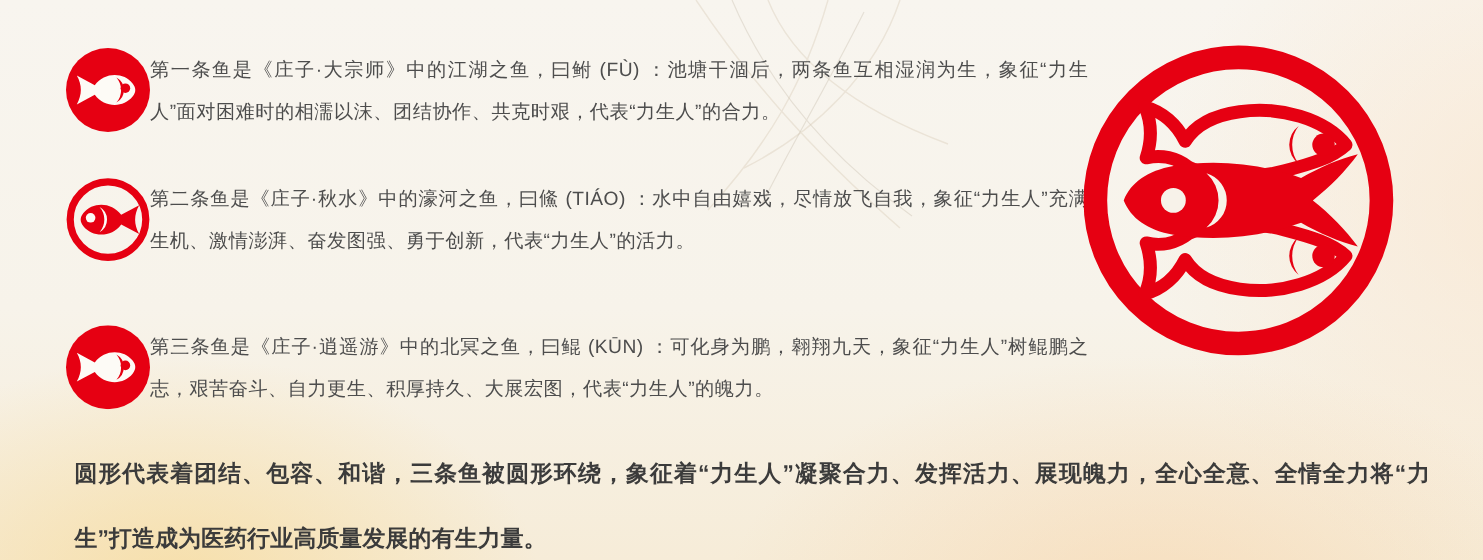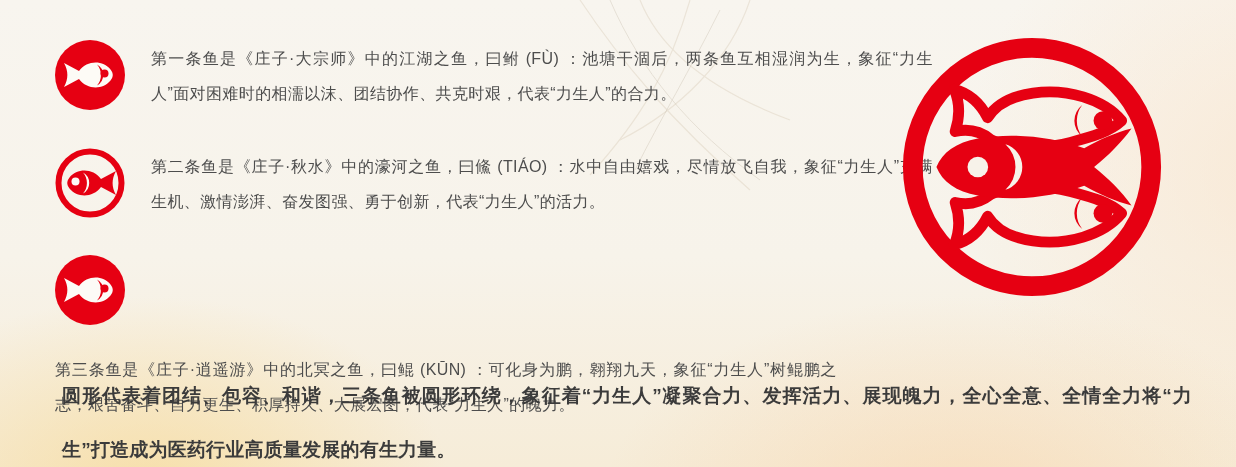--- a/index.html
+++ b/index.html
@@ -6,24 +6,24 @@
   .slide{
     position:relative;width:1236px;height:467px;overflow:hidden;
     font-family:"Liberation Sans",sans-serif;
     background:
       radial-gradient(430px 270px at 12% 104%, rgba(247,215,142,.62), rgba(247,215,142,0) 70%),
       radial-gradient(520px 310px at 78% 110%, rgba(248,208,162,.5), rgba(248,208,162,0) 70%),
       radial-gradient(430px 430px at 103% 38%, rgba(250,226,199,.55), rgba(250,226,199,0) 72%),
       linear-gradient(180deg,#f8f5ef 0%,#f7f3ea 55%,#f6ecd8 100%);
   }
   .bg-stems{position:absolute;left:430px;top:0;width:460px;height:200px;opacity:.55;pointer-events:none;}
-  .feature-row{position:absolute;left:55px;display:flex;gap:26px;align-items:flex-start;}
+  .feature-row{position:absolute;left:55px;display:flex;align-items:flex-start;}
   .row-1{top:40px;}
   .row-2{top:148px;}
-  .row-3{top:255px;flex-direction:column;}
+  .row-3{top:271px;}
   .feature-icon{width:70px;height:70px;flex:0 0 70px;}
   .feature-text{
     width:782px;margin:0;padding-top:1px;
     font-size:16px;line-height:35px;letter-spacing:.4px;
     color:#4d4d4d;text-align:justify;
   }
   .footer-text{
     position:absolute;left:62px;top:369px;width:1130px;margin:0;
     font-size:19px;font-weight:700;line-height:54px;letter-spacing:.2px;
     color:#3b3b3b;text-align:justify;

